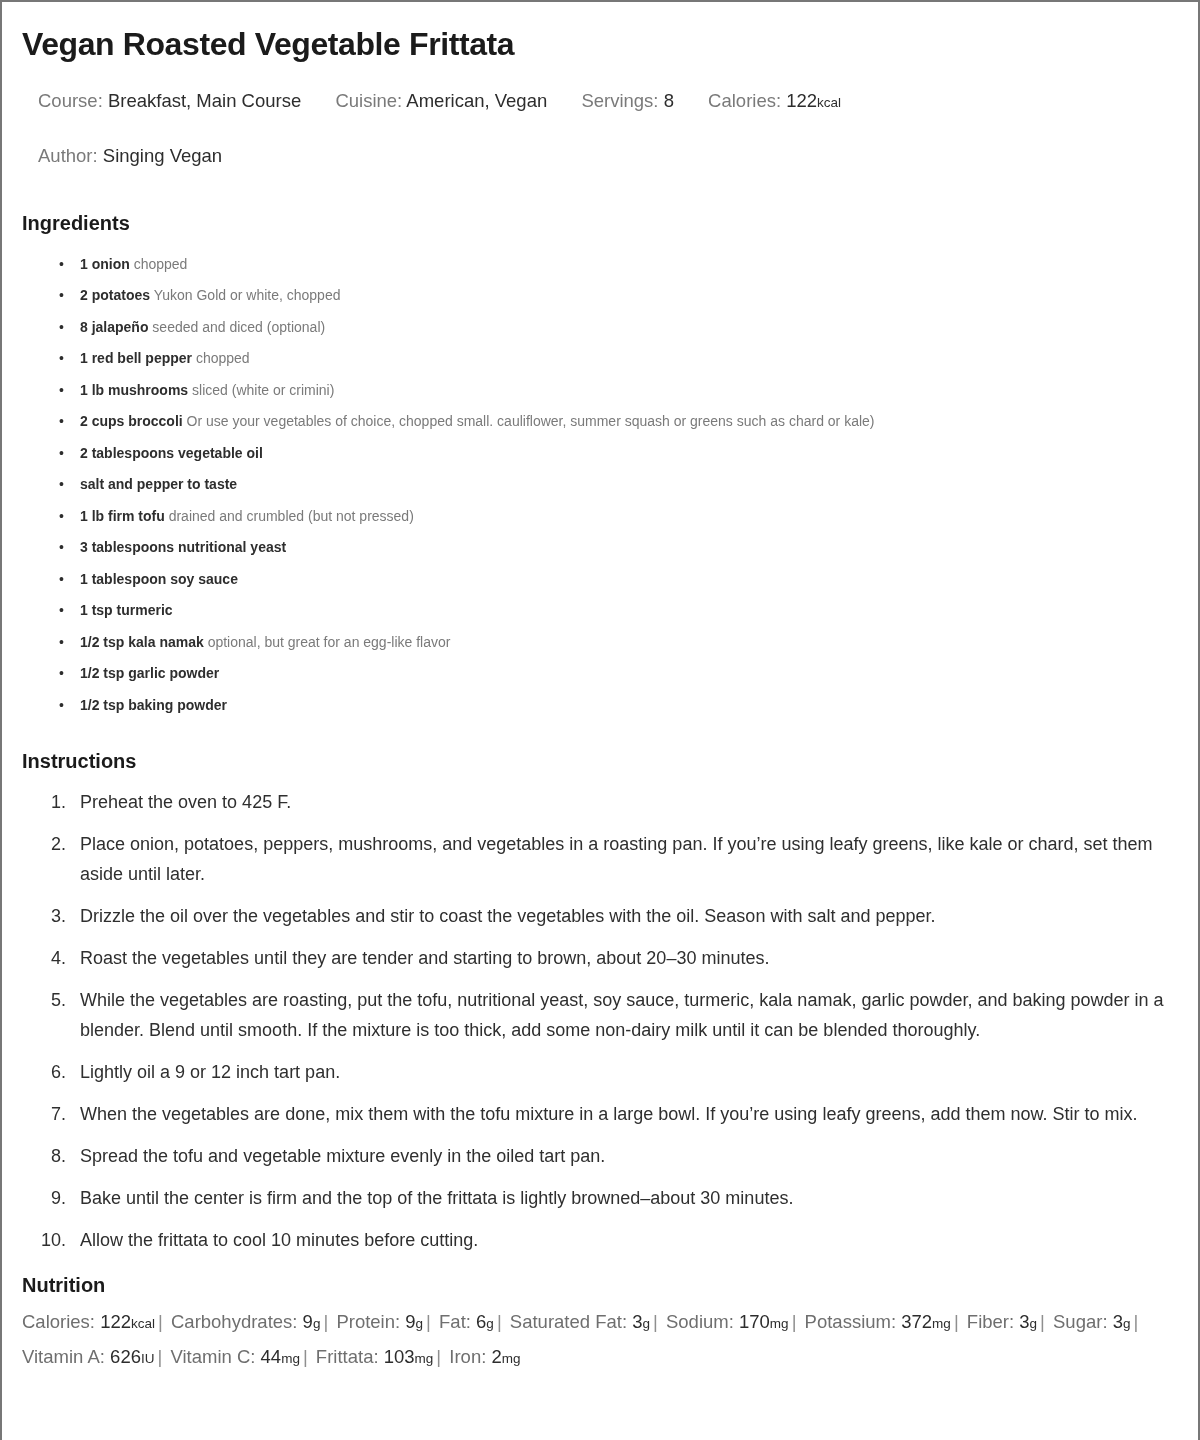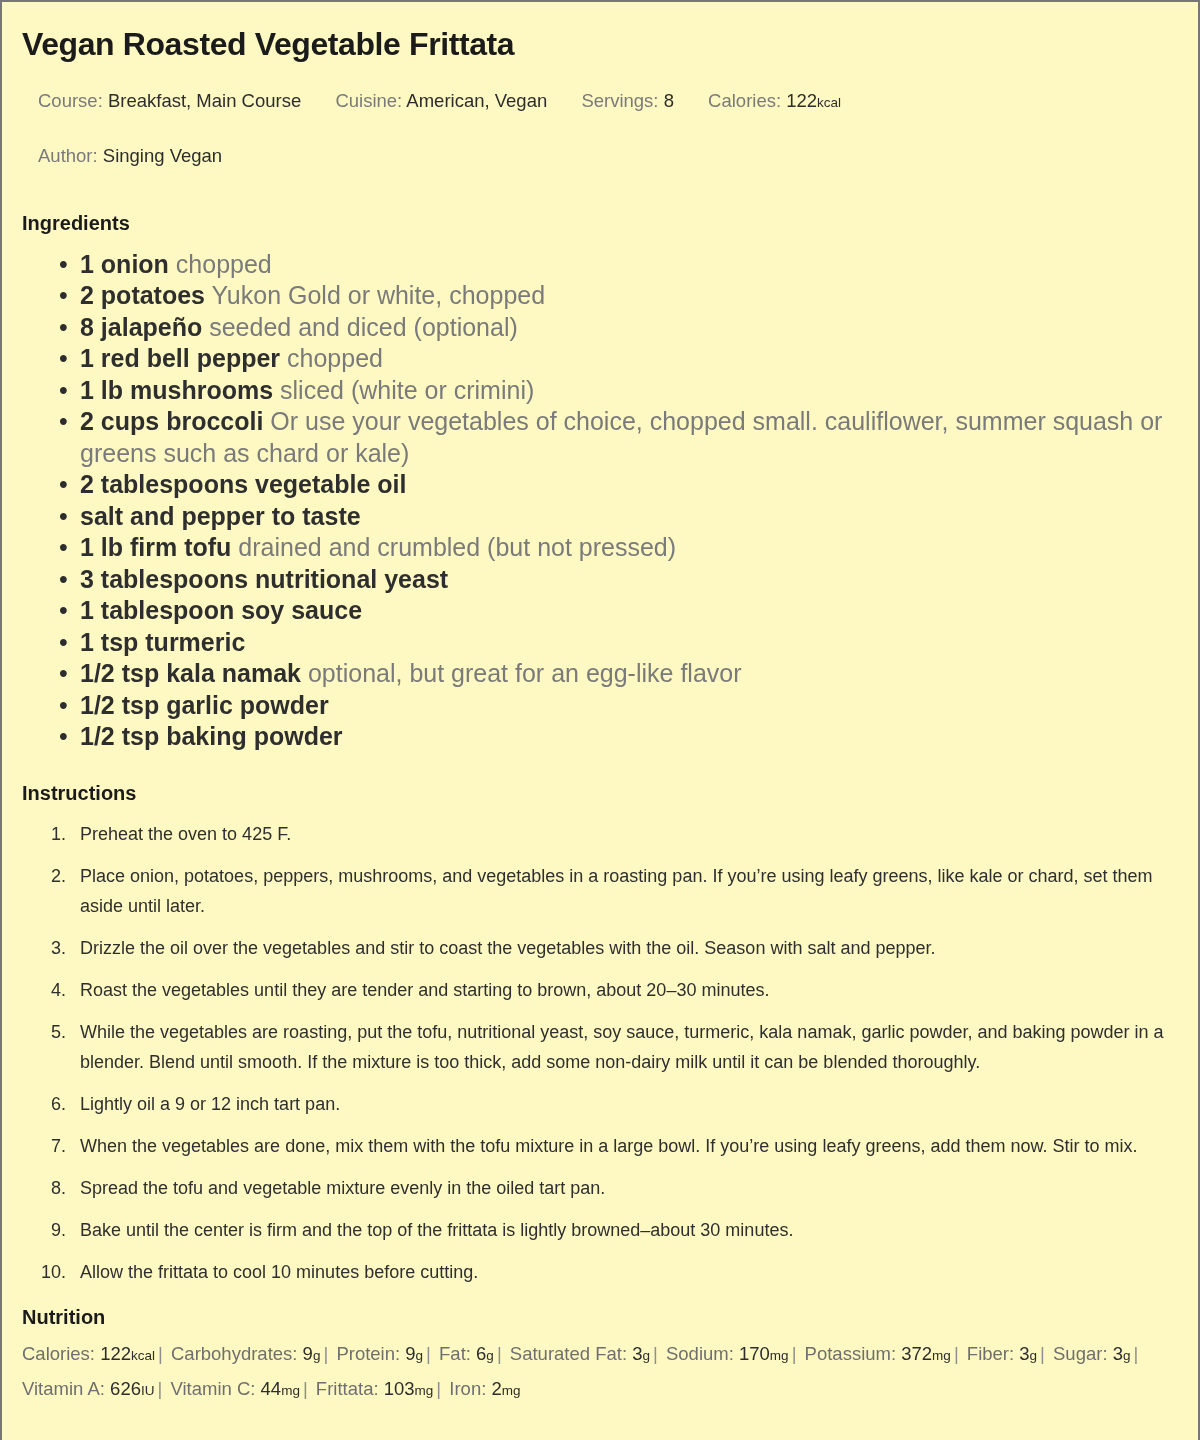--- a/index.html
+++ b/index.html
@@ -4,21 +4,21 @@
 <style>
   * { box-sizing: border-box; }
   html, body { margin: 0; padding: 0; }
   body {
     font-family: "Liberation Sans", sans-serif;
     background: #e9e9e9;
   }
   .page {
     width: 1200px;
     height: 1440px;
-    background: #fef9c3;
+    background: #ffffff;
     border: 2px solid #777777;
     border-bottom: none;
     padding: 24px 20px 0 20px;
     overflow: hidden;
   }
   .recipe-title {
     font-size: 32px;
     font-weight: 700;
     color: #1b1b1b;
     letter-spacing: -0.4px;
@@ -46,21 +46,21 @@
   #instructions-heading { margin: 26px 0 11px 0; }
   #nutrition-heading { margin: 16px 0 5px 0; }
   ul.ingredient-list {
     list-style: none;
     margin: 0;
     padding: 0;
   }
   ul.ingredient-list li {
     position: relative;
     padding-left: 58px;
-    font-size: 25px;
+    font-size: 14px;
     line-height: 31.5px;
     color: #2d2d2d;
   }
   ul.ingredient-list li::before {
     content: "\2022";
     position: absolute;
     left: 37px;
     top: 0;
     color: #2d2d2d;
   }

